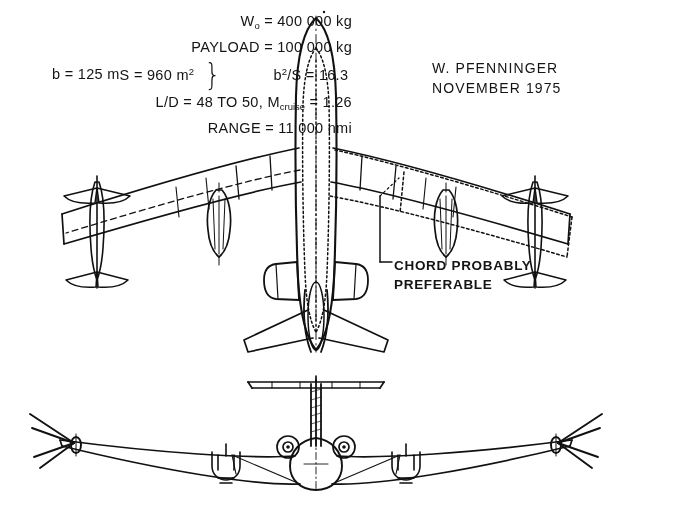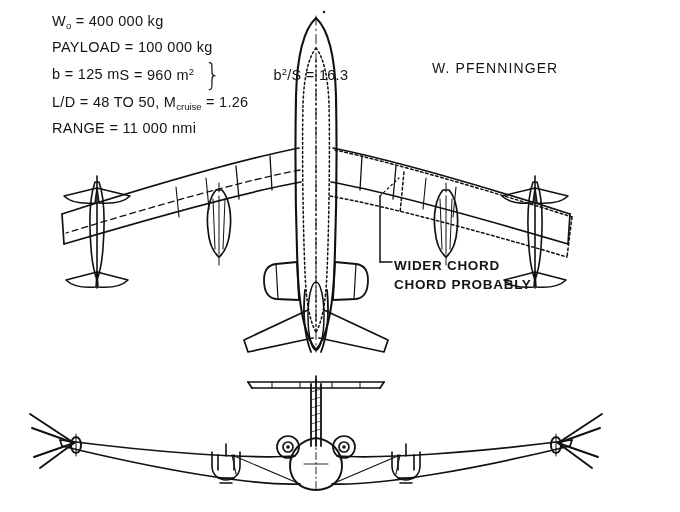--- a/index.html
+++ b/index.html
@@ -3,21 +3,21 @@
 <meta charset="utf-8">
 <style>
   html,body{margin:0;padding:0;background:#ffffff;}
   body{width:680px;height:512px;overflow:hidden;
        font-family:"Liberation Sans","DejaVu Sans",sans-serif;color:#111;}
   #sheet{position:relative;width:680px;height:512px;background:#fff;}
   #sheet svg{position:absolute;left:0;top:0;}
 
   .spec-block{position:absolute;left:52px;top:14px;width:300px;
               font-size:14.5px;line-height:1.0;letter-spacing:.3px;color:#141414;}
-  .spec-line{white-space:nowrap;margin-bottom:9px;font-weight:500;}
+  .spec-line{white-space:nowrap;margin-bottom:9px;font-weight:500;text-align:right;}
   .sub{font-size:9.5px;vertical-align:-3px;letter-spacing:0;}
   .sup{font-size:9.5px;vertical-align:5px;letter-spacing:0;}
   .brace-row{display:flex;align-items:center;margin-bottom:8px;}
   .brace-left{display:flex;flex-direction:row;line-height:1.08;}
   .brace-left div{white-space:nowrap;font-weight:500;}
   .brace-glyph{font-size:30px;line-height:.8;margin:0 7px 0 9px;
                font-family:"DejaVu Sans",sans-serif;font-weight:300;transform:scaleX(.85);}
   .brace-right{white-space:nowrap;font-weight:400;margin-left:44px;}
 
   .credit{position:absolute;left:432px;top:58px;font-size:14px;line-height:1.45;
@@ -338,20 +338,21 @@
     <div class="spec-line">
       <span>L/D = 48 TO 50, M</span><span class="sub">cruise</span>
       <span>= 1.26</span>
     </div>
 
     <div class="spec-line">RANGE = 11 000 nmi</div>
   </div>
 
   <div class="credit">
     <div>W. PFENNINGER</div>
+    <div>NOVEMBER 1975</div>
   </div>
 
   <div class="callout">
-    <div>WIDER CHORD</div>
     <div>CHORD PROBABLY</div>
+    <div>PREFERABLE</div>
   </div>
 
 </div>
 
 </body></html>

